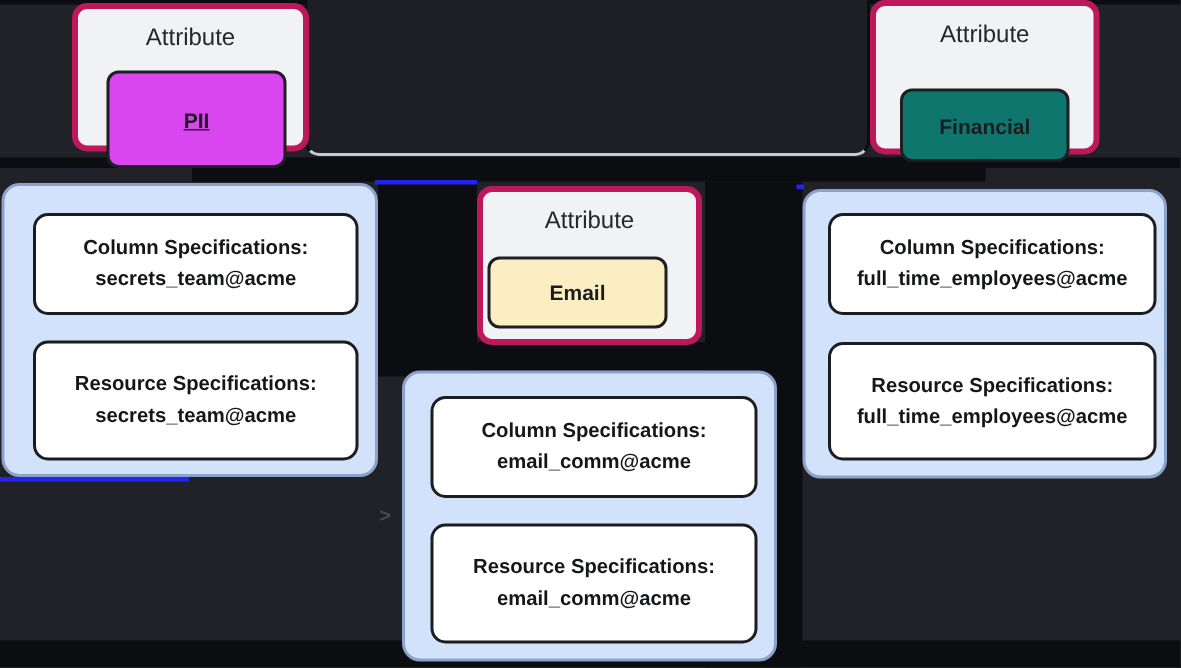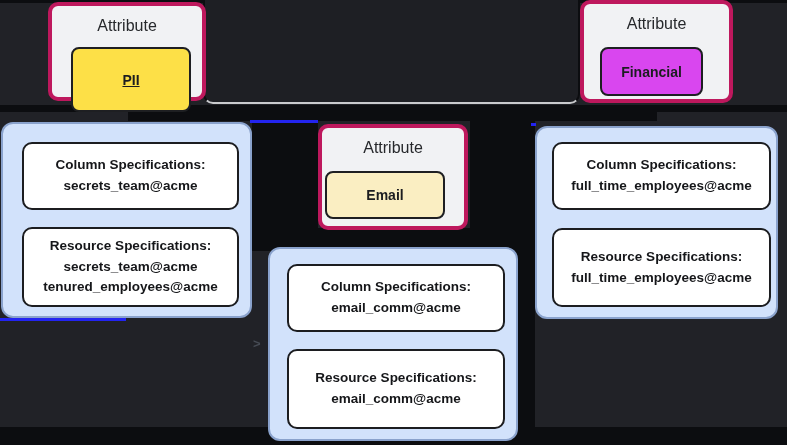--- a/index.html
+++ b/index.html
@@ -61,42 +61,41 @@
   <div class="band" style="left:318px;top:228px;width:152px;height:19px;"></div>
   <div class="band" style="left:0;top:427px;width:787px;height:18px;"></div>
 
   <div class="edge-blue" style="left:250px;top:120px;width:68px;"></div>
   <div class="edge-blue" style="left:0;top:318px;width:126px;"></div>
   <div class="blue-dot" style="left:531px;top:123px;width:5px;height:3px;"></div>
   <div class="edge-arrow" style="left:253px;top:337px;">&gt;</div>
 
   <div class="attr-node" style="left:48px;top:2px;width:158px;height:99px;">
     <div class="attr-title">Attribute</div>
-    <div class="attr-chip" style="left: 19px; top: 41px; width: 120px; height: 65px; background: #fde047; text-decoration: underline;">PII</div>
+    <div class="attr-chip" style="left: 19px; top: 41px; width: 120px; height: 65px; background: #d946ef; text-decoration: underline;">PII</div>
   </div>
 
   <div class="attr-node" style="left:580px;top:0;width:153px;height:103px;">
     <div class="attr-title">Attribute</div>
-    <div class="attr-chip" style="left: 16px; top: 43px; width: 103px; height: 49px; background: #d946ef;">Financial</div>
+    <div class="attr-chip" style="left: 16px; top: 55px; width: 113px; height: 49px; background: #0f766e;">Financial</div>
   </div>
 
   <div class="attr-node" style="left:318px;top:124px;width:150px;height:106px;">
     <div class="attr-title">Attribute</div>
     <div class="attr-chip" style="left: 3px; top: 43px; width: 120px; height: 48px; background: rgb(250, 238, 194);">Email</div>
   </div>
 
   <div class="spec-node" style="left:1px;top:122px;width:251px;height:196px;">
     <div class="spec-box" style="left:19px;top:18px;width:217px;height:68px;">
       <span>Column Specifications:</span>
       <span>secrets_team@acme</span>
     </div>
     <div class="spec-box" style="left:19px;top:103px;width:217px;height:80px;">
       <span>Resource Specifications:</span>
       <span>secrets_team@acme</span>
-      <span>tenured_employees@acme</span>
     </div>
   </div>
 
   <div class="spec-node" style="left:268px;top:247px;width:250px;height:194px;">
     <div class="spec-box" style="left:17px;top:15px;width:218px;height:68px;">
       <span>Column Specifications:</span>
       <span>email_comm@acme</span>
     </div>
     <div class="spec-box" style="left:17px;top:100px;width:218px;height:80px;">
       <span>Resource Specifications:</span>

